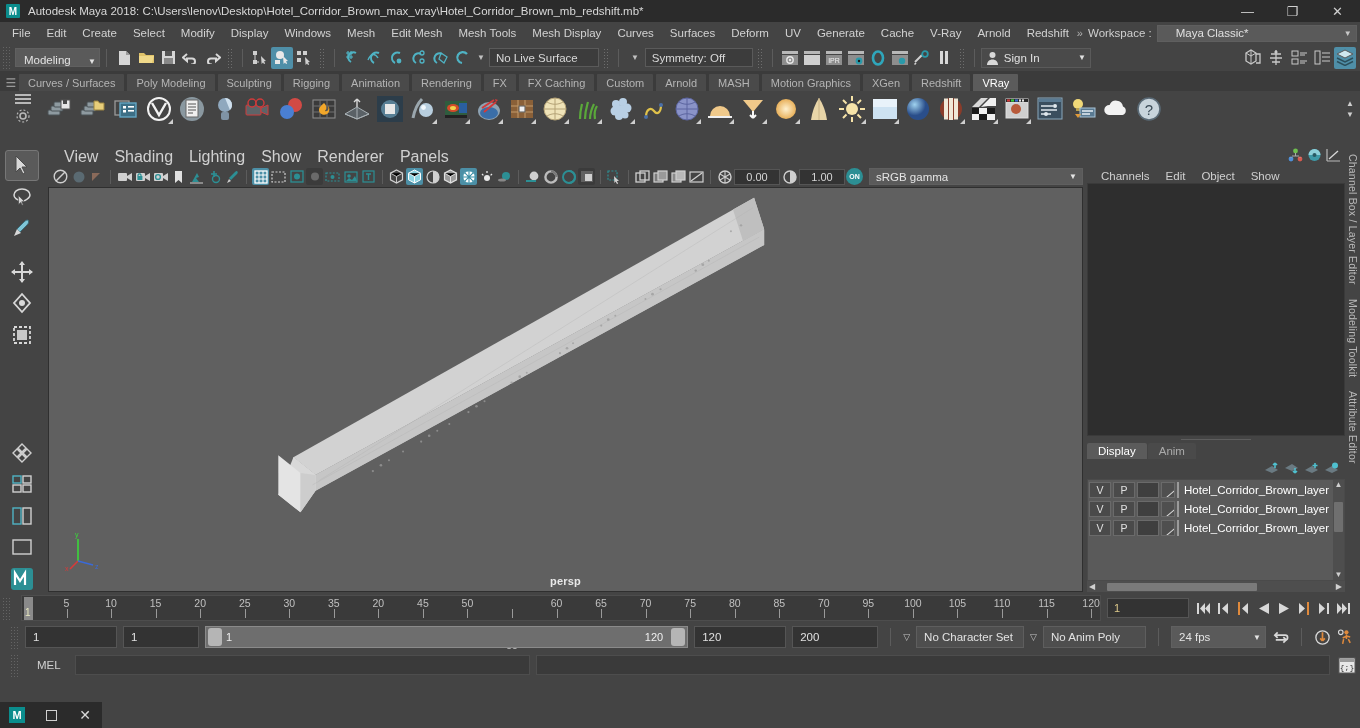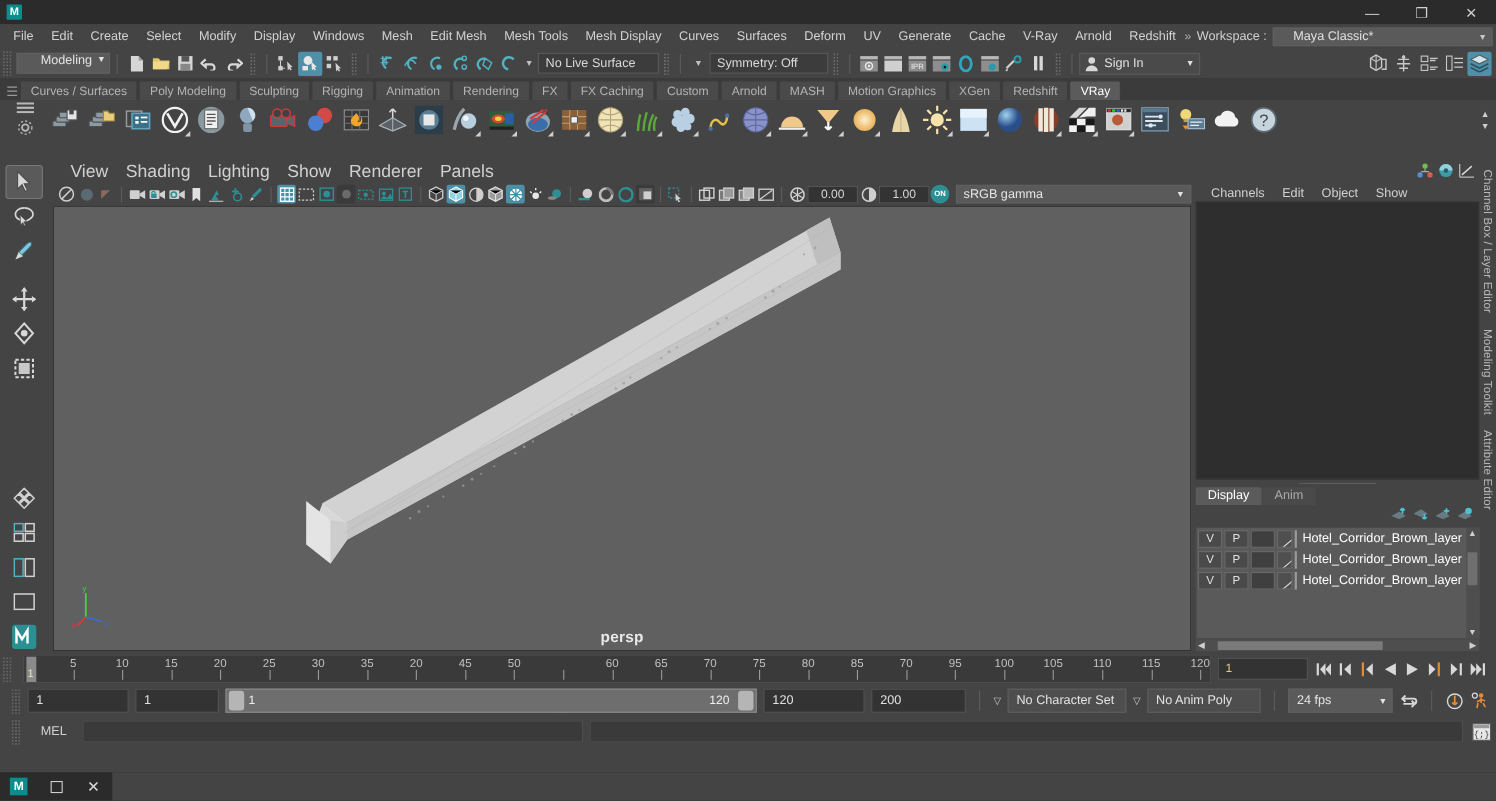--- a/index.html
+++ b/index.html
@@ -38,21 +38,21 @@
   }
   .ws-combo .arr{margin-left:auto;margin-right:4px;font-size:8px;color:#c8c8c8;}
 
   
   .statusline{height:27px;background:#444444;display:flex;align-items:center;padding-left:2px;gap:0px;}
   .grip{width:9px;height:23px;background:
      radial-gradient(circle, #6a6a6a 0.8px, transparent 0.9px) 0 0/3px 3px;
      opacity:.85;}
   .sl-combo{
     width:85px;height:19px;background:#5a5a5a;border:1px solid #606060;
-    display:flex;align-items:flex-start;padding-left:21px;font-size:11.5px;color:#e2e2e2;margin-left:4px;
+    display:flex;align-items:flex-end;padding-left:8px;font-size:11.5px;color:#e2e2e2;margin-left:4px;
   }
   .sl-combo .arr{margin-left:auto;margin-right:3px;font-size:8px;}
   .sep{width:1px;height:18px;background:#5c5c5c;margin:0 6px;}
   .sepdots{width:5px;height:20px;margin:0 4px;
      background:radial-gradient(circle,#6e6e6e .7px,transparent .8px) 0 0/3px 3px;}
   .ibtn{width:22px;height:22px;display:flex;align-items:center;justify-content:center;border-radius:2px;}
   .ibtn.on{background:#4f8fa8;}
   .txtbox{
     height:19px;background:#3c3c3c;border:1px solid #5a5a5a;display:flex;align-items:center;
     padding:0 6px;font-size:11.5px;color:#d8d8d8;white-space:nowrap;
@@ -98,21 +98,21 @@
   .vpb.dark{background:#3b3b3b;}
   .vsep{width:1px;height:14px;background:#5c5c5c;margin:0 4px;flex:0 0 auto;}
   .vfield{width:46px;height:16px;background:#333;border:1px solid #555;display:flex;align-items:center;justify-content:center;font-size:11px;color:#d6d6d6;}
   .cmbox{flex:1;height:17px;background:#5a5a5a;border:1px solid #5f5f5f;display:flex;align-items:center;padding-left:6px;font-size:11.5px;color:#e4e4e4;margin-left:5px;}
   .cmbox .arr{margin-left:auto;margin-right:5px;font-size:8px;}
 
   .viewport{
     flex:1;position:relative;background:#606060;overflow:hidden;border:1px solid #2f2f2f;
   }
   .persp-label{position:absolute;left:50%;transform:translateX(-50%);bottom:4px;
-    font-size:14px;font-weight:bold;color:#e8e8e8;letter-spacing:.2px;margin-top:16px;}
+    font-size:11px;font-weight:bold;color:#e8e8e8;letter-spacing:.2px;margin-top:16px;}
   .axis{position:absolute;left:16px;bottom:18px;width:44px;height:44px;}
 
   
   .rightdock{width:275px;background:#444;display:flex;}
   .rpanel{flex:1;display:flex;flex-direction:column;padding:2px 0 2px 2px;}
   .rp-top{height:16px;display:flex;align-items:center;justify-content:flex-end;gap:4px;padding-right:4px;}
   .rp-menu{height:19px;display:flex;align-items:flex-end;padding-left:6px;}
   .rp-menu .mi{padding:1px 8px;font-size:11.5px;color:#d0d0d0;}
   .chanbox{flex:1;background:#2e2e2e;border:1px solid #3a3a3a;}
   .rsplit{height:6px;display:flex;align-items:center;justify-content:center;}
@@ -195,20 +195,21 @@
   .tb-x{color:#d8d8d8;font-size:14px;}
   .tb-rest{flex:1;height:26px;background:#444;}
 </style>
 </head>
 <body>
 
 <div id="app">
 
   <div class="titlebar">
     <div class="title-logo">M</div>
+    <div class="title-text">Autodesk Maya 2018: C:\Users\lenov\Desktop\Hotel_Corridor_Brown_max_vray\Hotel_Corridor_Brown_mb_redshift.mb*</div>
     <div class="win-btns">
       <div class="win-btn">—</div>
       <div class="win-btn">❐</div>
       <div class="win-btn close">✕</div>
     </div>
   </div>
 
   <div class="menubar">
     <div class="menu-item">File</div>
     <div class="menu-item">Edit</div>

